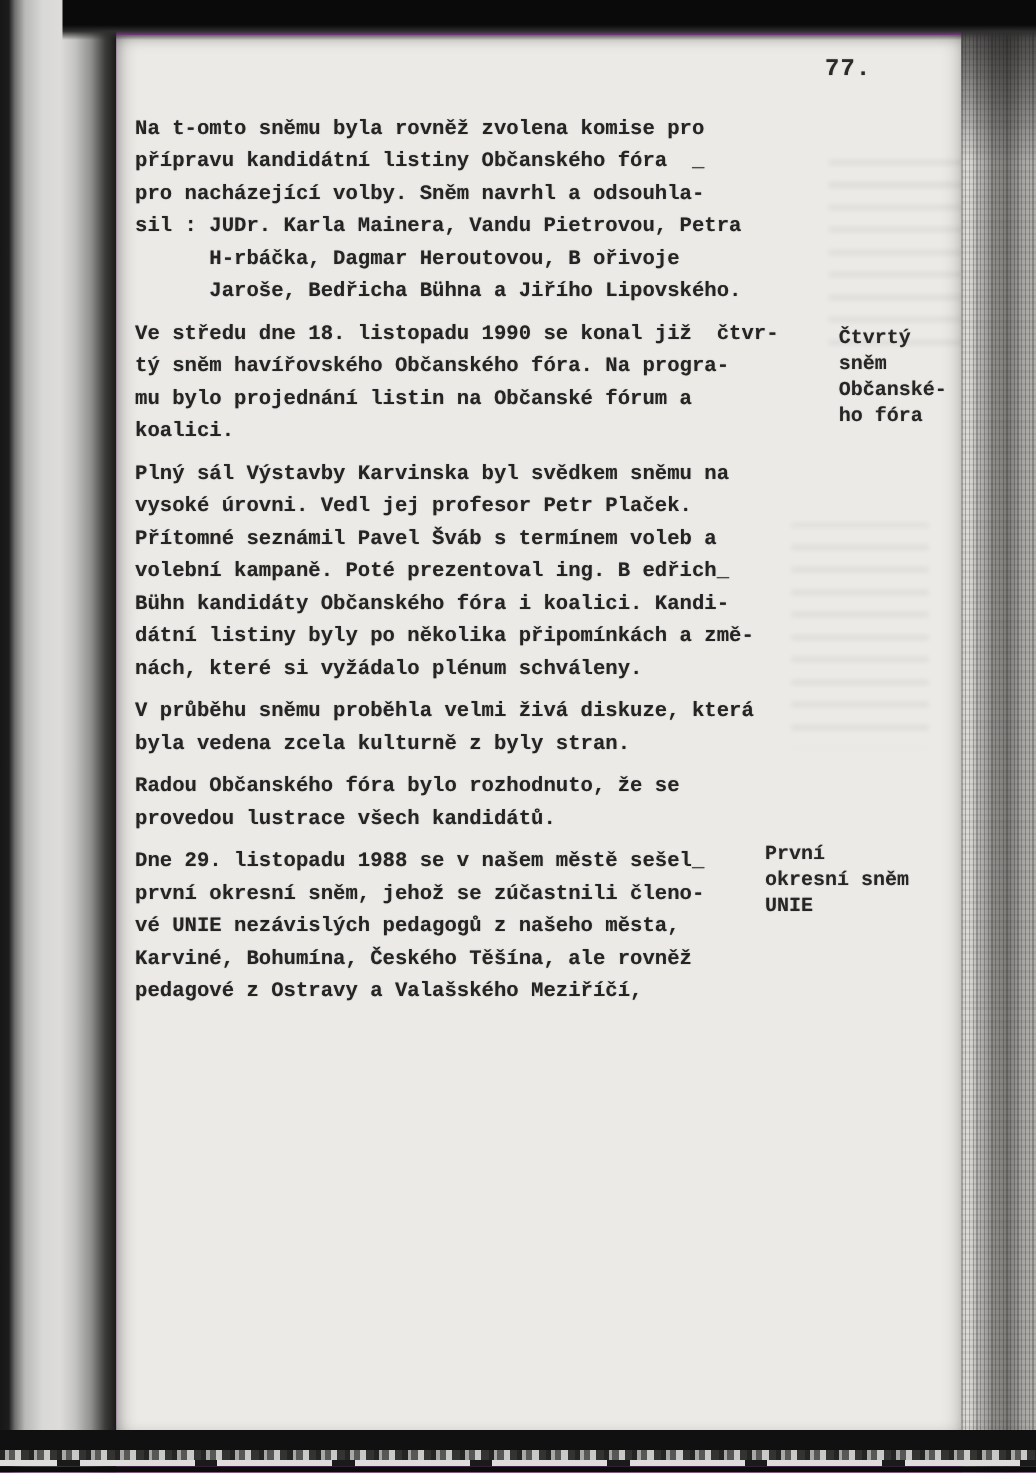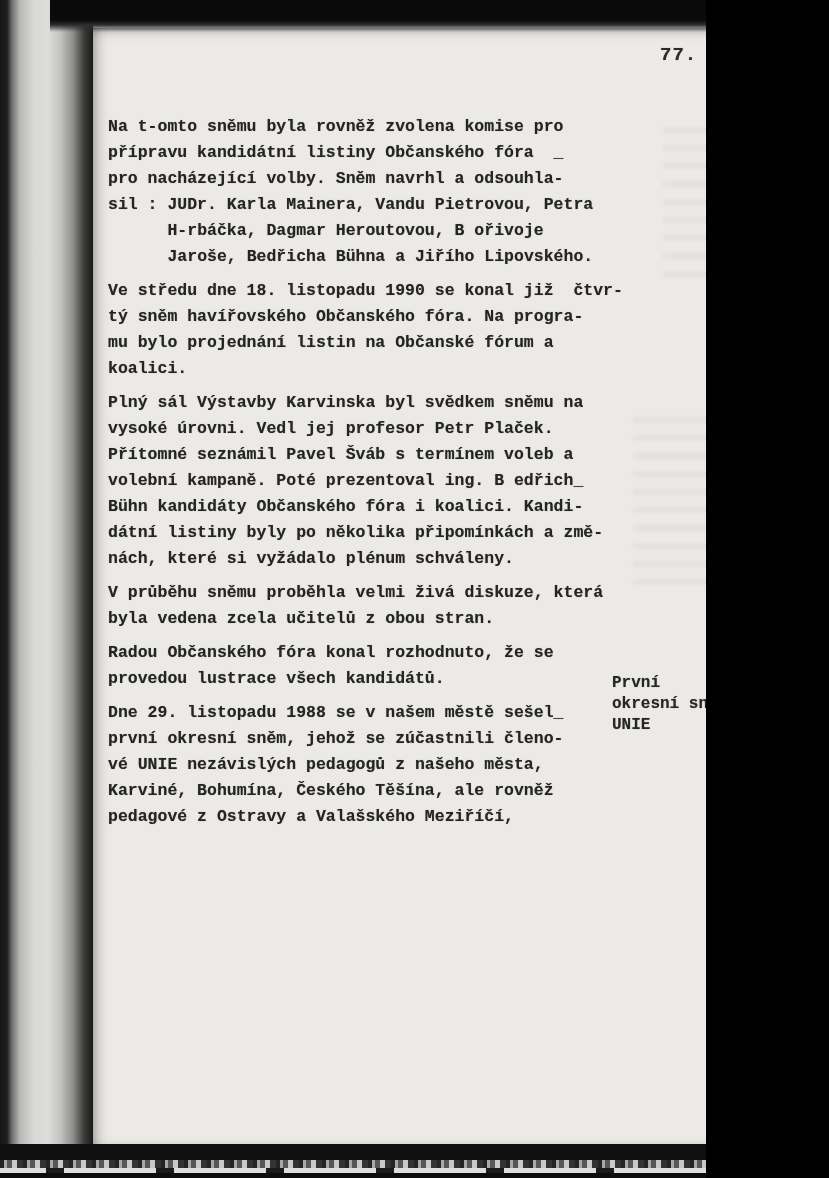--- a/index.html
+++ b/index.html
@@ -4,22 +4,22 @@
 <style>
   html, body { margin: 0; padding: 0; }
   body {
     width: 829px; height: 1178px;
     background: #000;
     font-family: "Liberation Mono", "DejaVu Sans Mono", monospace;
     overflow: hidden;
   }
   .scan {
     position: relative;
-    width: 706px; height: 1178px;
-    background: #ffffff;
+    width: 829px; height: 1178px;
+    background: #d946ef;
     overflow: hidden;
   }
   
   .left-edge {
     position: absolute; left: 0; top: 0;
     width: 93px; height: 1178px;
     background: linear-gradient(90deg,
       #161616 0px, #1d1d1d 7px, #707070 12px, #b9b9b7 20px,
       #d8d8d6 34px, #dedcda 48px, #c4c4c2 60px, #8e8e8c 73px,
       #3c3c3a 84px, #191917 93px);
@@ -35,21 +35,20 @@
   }
   .page-number {
     position: absolute; left: 567px; top: 16px;
     font-size: 19px; font-weight: 700; color: #2a2a2a;
     letter-spacing: 1px;
     text-shadow: 0 0 1px rgba(30,30,30,0.45);
   }
   .body-text {
     position: absolute; left: 15px; top: 62px;
     width: 566px;
-    margin-top: 24px;
   }
   .para {
     margin: 0 0 8px 0;
     font-size: 16.5px; line-height: 26px;
     font-weight: 700; color: #242424;
     white-space: pre-wrap;
     text-shadow: 0 0 1px rgba(30,30,30,0.40);
   }
   .margin-note {
     position: absolute;
@@ -132,30 +131,34 @@
 mu bylo projednání listin na Občanské fórum a
 koalici.</p>
       <p class="para">Plný sál Výstavby Karvinska byl svědkem sněmu na
 vysoké úrovni. Vedl jej profesor Petr Plaček.
 Přítomné seznámil Pavel Šváb s termínem voleb a
 volební kampaně. Poté prezentoval ing. B edřich_
 Bühn kandidáty Občanského fóra i koalici. Kandi-
 dátní listiny byly po několika připomínkách a změ-
 nách, které si vyžádalo plénum schváleny.</p>
       <p class="para">V průběhu sněmu proběhla velmi živá diskuze, která
-byla vedena zcela učitelů z obou stran.</p>
-      <p class="para">Radou Občanského fóra konal rozhodnuto, že se
+byla vedena zcela kulturně z byly stran.</p>
+      <p class="para">Radou Občanského fóra bylo rozhodnuto, že se
 provedou lustrace všech kandidátů.</p>
       <p class="para">Dne 29. listopadu 1988 se v našem městě sešel_
 první okresní sněm, jehož se zúčastnili členo-
 vé UNIE nezávislých pedagogů z našeho města,
 Karviné, Bohumína, Českého Těšína, ale rovněž
 pedagové z Ostravy a Valašského Meziříčí,</p>
     </div>
 
+    <div class="margin-note note-1">Čtvrtý
+sněm
+Občanské-
+ho fóra</div>
     <div class="margin-note note-2">První
 okresní sněm
 UNIE</div>
   </div>
 
   <div class="right-edge"></div>
   <div class="top-band"></div>
 
   <div class="bottom-band">
     <div class="bb-black"></div>

